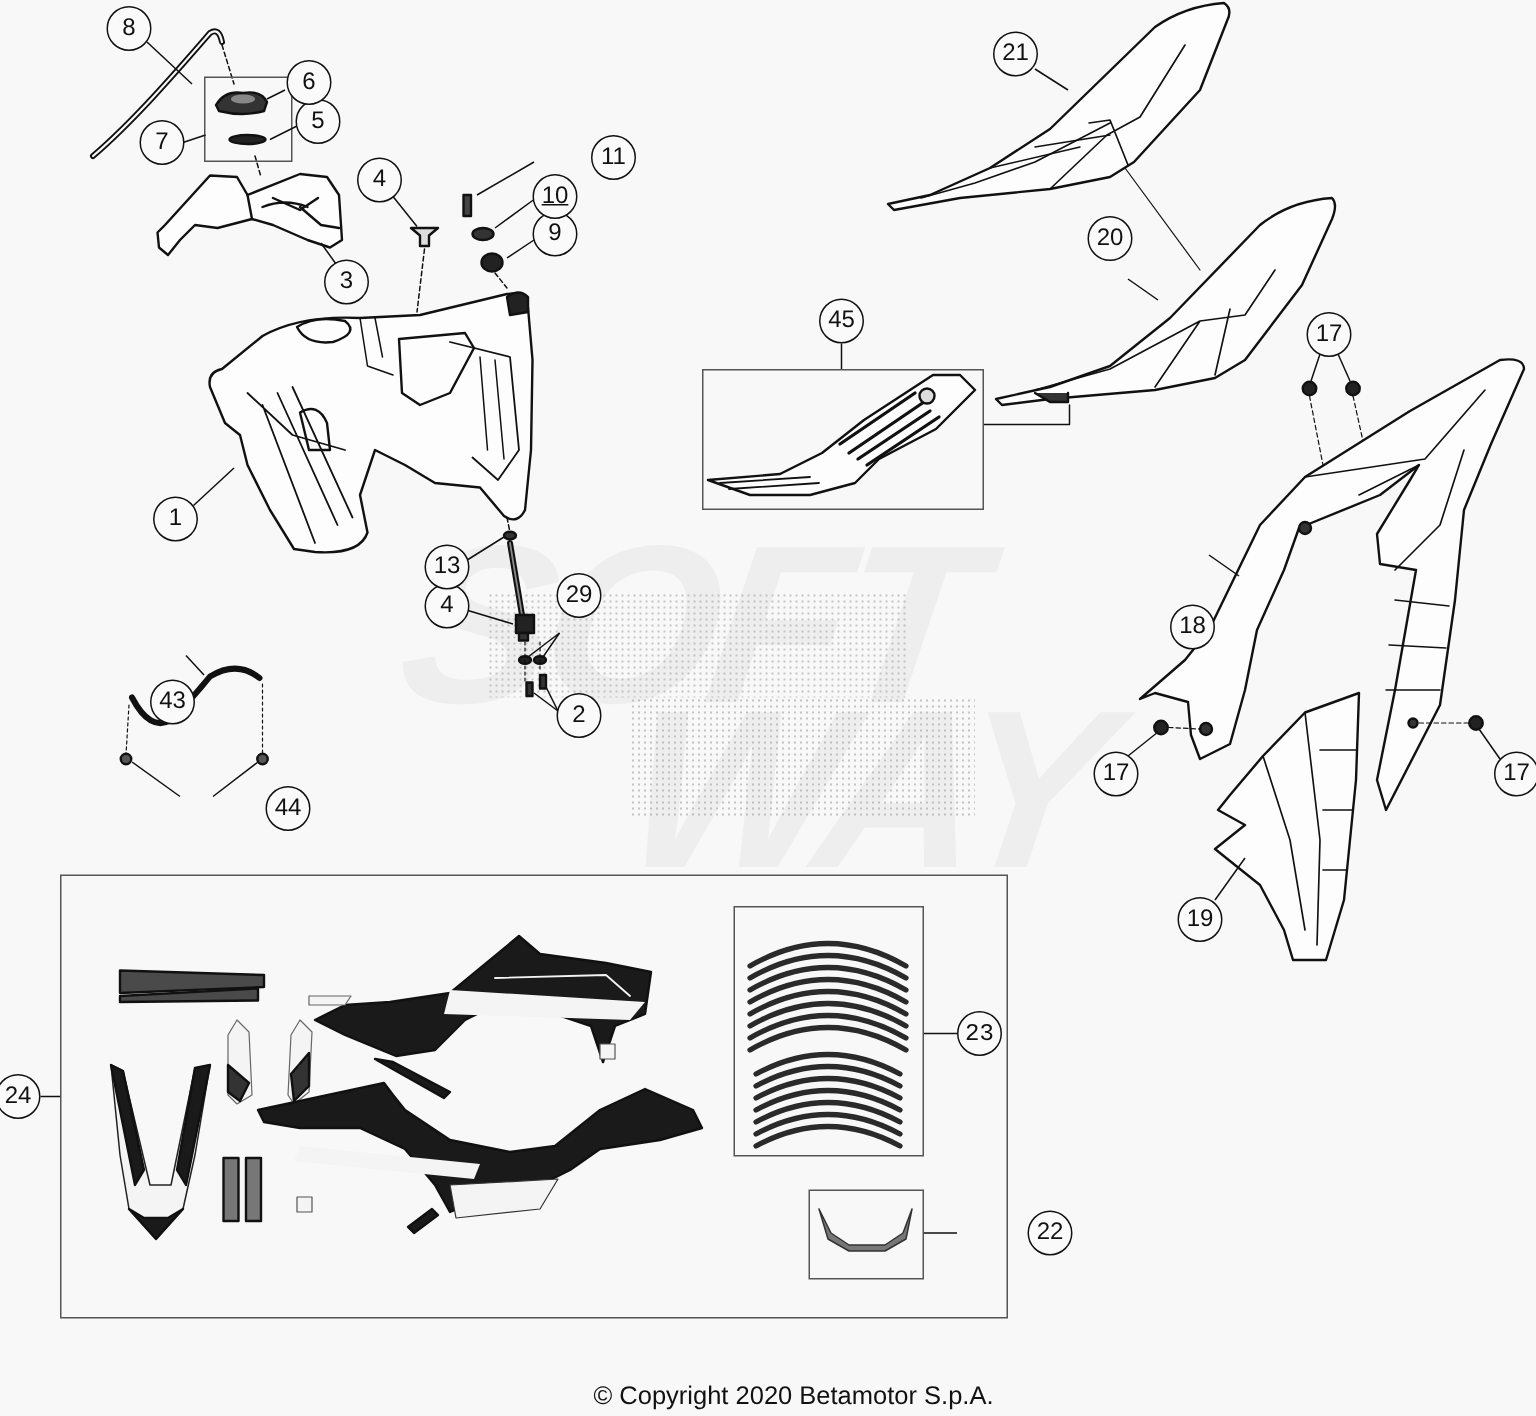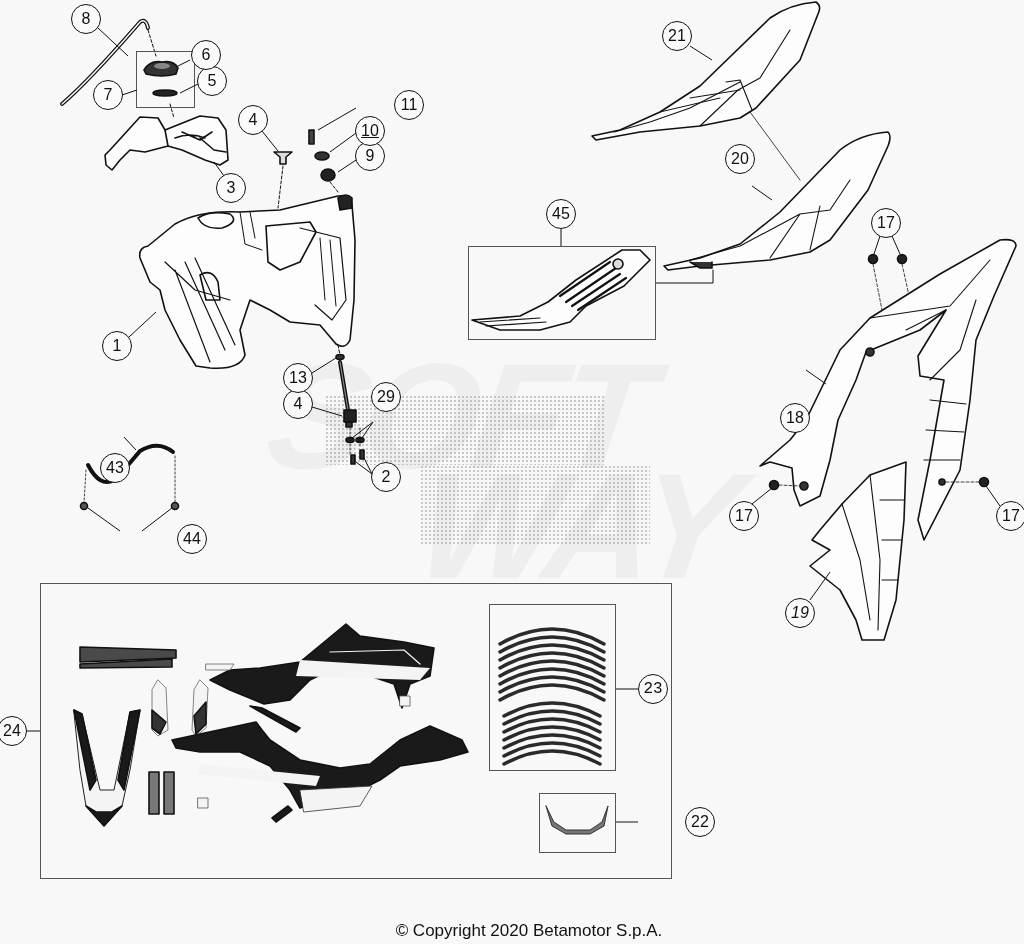--- a/index.html
+++ b/index.html
@@ -262,21 +262,21 @@
   <div class="callout" style="left:86px;top:19px;">8</div>
   <div class="callout" style="left:370px;top:156px;">9</div>
   <div class="callout" style="left:370px;top:131px;text-decoration:underline;">10</div>
   <div class="callout" style="left:370px;top:105px;margin-left:24px;">11</div>
   <div class="callout" style="left:298px;top:404px;">4</div>
   <div class="callout" style="left:298px;top:378px;">13</div>
   <div class="callout" style="left:886px;top:223px;">17</div>
   <div class="callout" style="left:744px;top:516px;">17</div>
   <div class="callout" style="left:1011px;top:516px;">17</div>
   <div class="callout" style="left:795px;top:359px;margin-top:44px;">18</div>
-  <div class="callout" style="left:800px;top:613px;font-style:italic;">19</div>
+  <div class="callout" style="left:800px;top:613px;">19</div>
   <div class="callout" style="left:740px;top:159px;">20</div>
   <div class="callout" style="left:677px;top:36px;">21</div>
   <div class="callout" style="left:653px;top:822px;margin-left:32px;">22</div>
   <div class="callout" style="left:653px;top:689px;font-family:Liberation Mono, monospace;">23</div>
   <div class="callout" style="left:12px;top:731px;">24</div>
   <div class="callout" style="left:386px;top:397px;">29</div>
   <div class="callout" style="left:115px;top:425px;margin-top:28px;">43</div>
   <div class="callout" style="left:130px;top:539px;margin-left:47px;">44</div>
   <div class="callout" style="left:561px;top:214px;">45</div>
 

